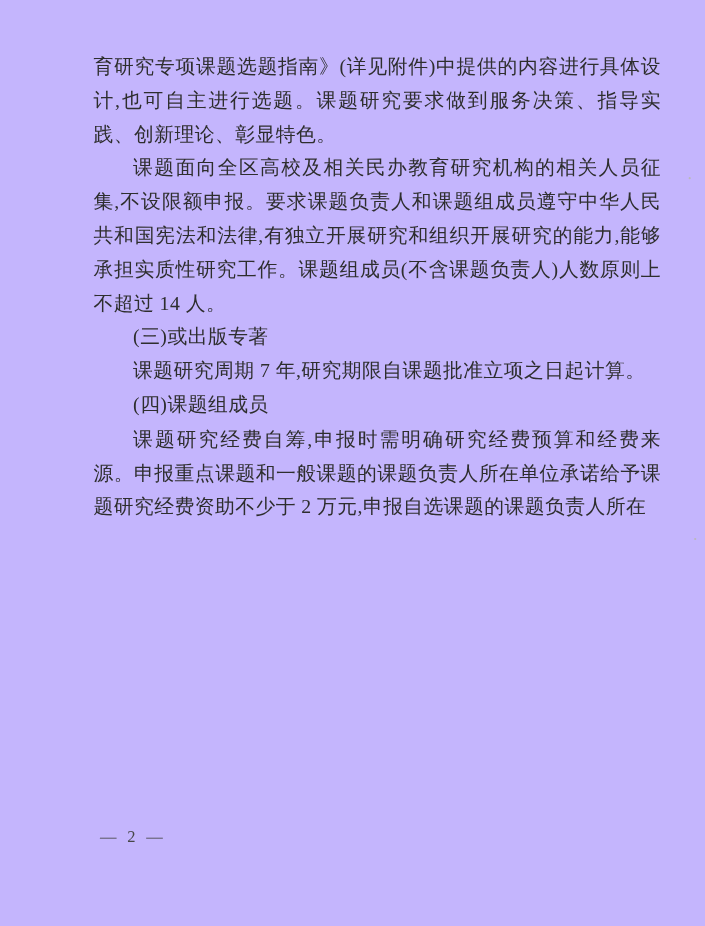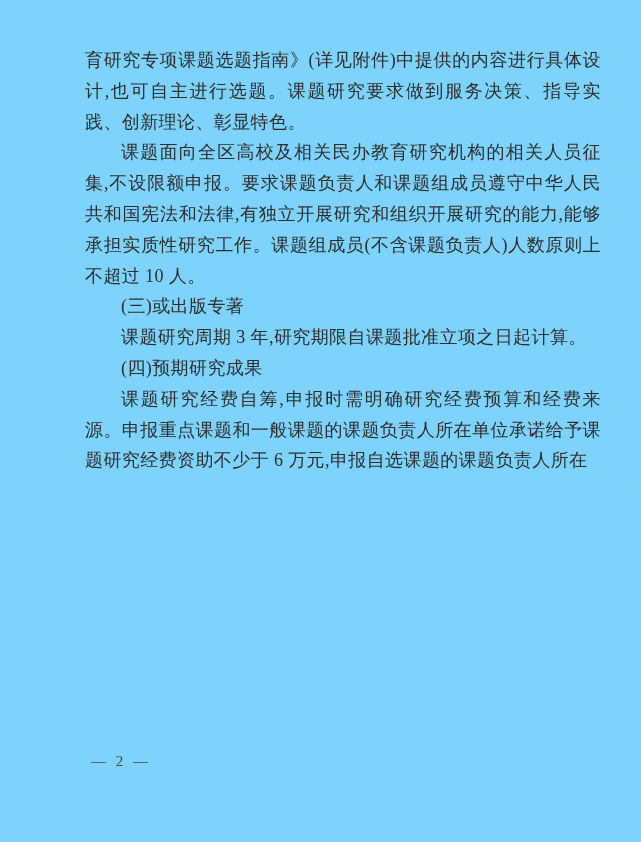--- a/index.html
+++ b/index.html
@@ -4,21 +4,21 @@
 <style>
   html, body {
     margin: 0;
     padding: 0;
     background: #ffffff;
   }
   .page {
     position: relative;
     width: 641px;
     height: 842px;
-    background: #7dd3fc;
+    background: #c4b5fd;
     overflow: hidden;
     font-family: "Liberation Serif", "DejaVu Serif", serif;
     color: #2e2e2e;
   }
   .text-block {
     position: absolute;
     left: 85px;
     top: 45px;
     width: 516px;
     font-size: 18px;
@@ -51,24 +51,24 @@
   }
   .speck.s1 { left: 626px; top: 161px; }
   .speck.s2 { left: 631px; top: 489px; }
 </style>
 </head>
 <body>
 
 <div class="page">
   <div class="text-block" id="blocks">
       <p class="continuation">育研究专项课题选题指南》(详见附件)中提供的内容进行具体设计,也可自主进行选题。课题研究要求做到服务决策、指导实践、创新理论、彰显特色。</p>
-      <p class="paragraph">课题面向全区高校及相关民办教育研究机构的相关人员征集,不设限额申报。要求课题负责人和课题组成员遵守中华人民共和国宪法和法律,有独立开展研究和组织开展研究的能力,能够承担实质性研究工作。课题组成员(不含课题负责人)人数原则上不超过 10 人。</p>
+      <p class="paragraph">课题面向全区高校及相关民办教育研究机构的相关人员征集,不设限额申报。要求课题负责人和课题组成员遵守中华人民共和国宪法和法律,有独立开展研究和组织开展研究的能力,能够承担实质性研究工作。课题组成员(不含课题负责人)人数原则上不超过 14 人。</p>
       <p class="heading">(三)或出版专著</p>
-      <p class="paragraph">课题研究周期 3 年,研究期限自课题批准立项之日起计算。</p>
-      <p class="heading">(四)预期研究成果</p>
-      <p class="paragraph">课题研究经费自筹,申报时需明确研究经费预算和经费来源。申报重点课题和一般课题的课题负责人所在单位承诺给予课题研究经费资助不少于 6 万元,申报自选课题的课题负责人所在</p>
+      <p class="paragraph">课题研究周期 7 年,研究期限自课题批准立项之日起计算。</p>
+      <p class="heading">(四)课题组成员</p>
+      <p class="paragraph">课题研究经费自筹,申报时需明确研究经费预算和经费来源。申报重点课题和一般课题的课题负责人所在单位承诺给予课题研究经费资助不少于 2 万元,申报自选课题的课题负责人所在</p>
     </div>
 
   <div class="page-number">— 2 —</div>
 
   <div class="speck s1"></div>
   <div class="speck s2"></div>
 </div>
 
 </body></html>

